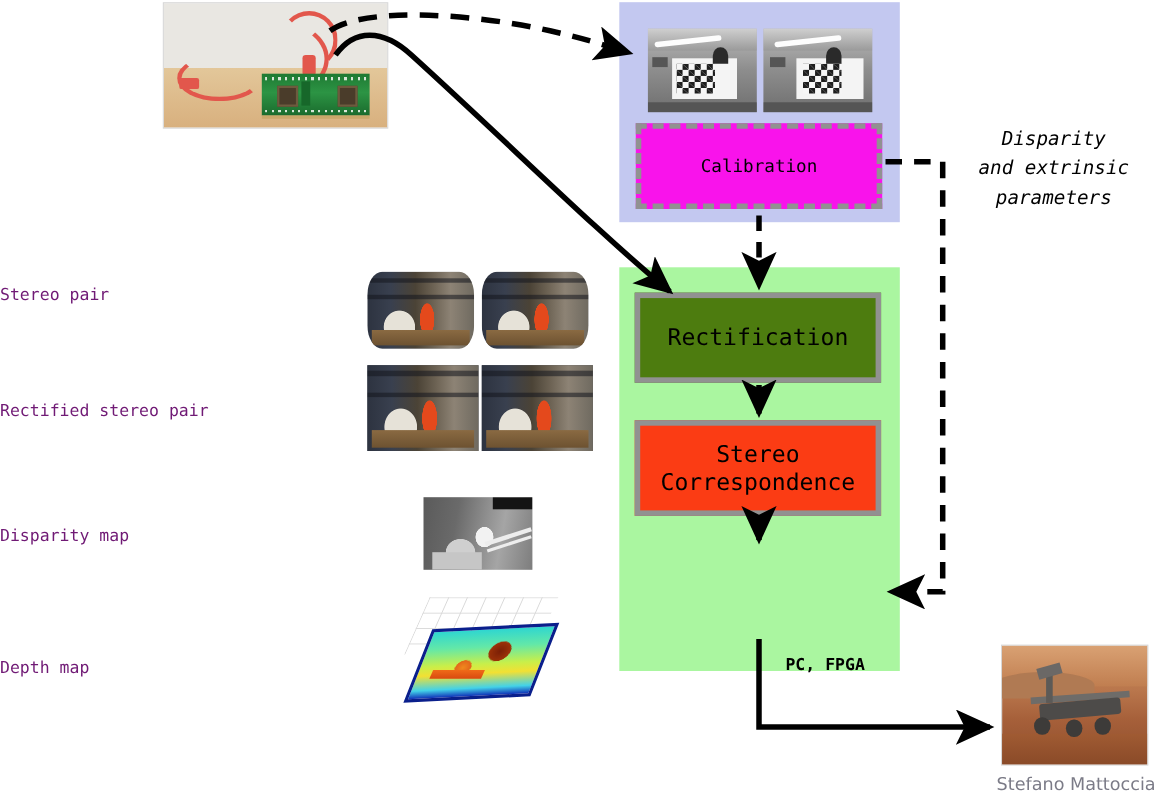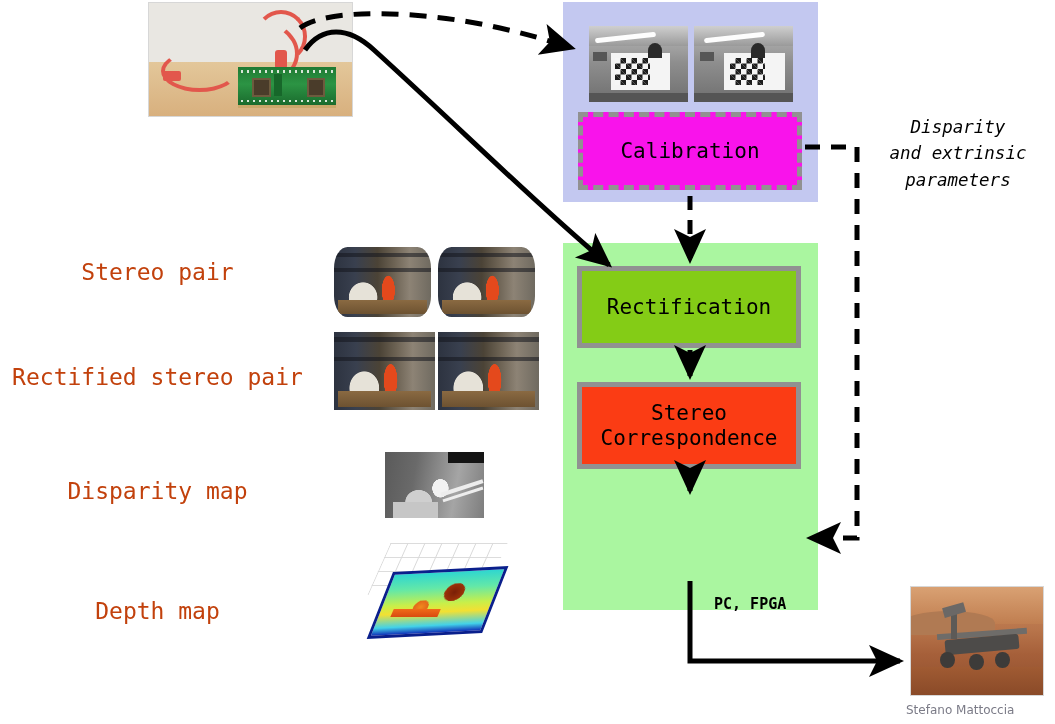--- a/index.html
+++ b/index.html
@@ -5,59 +5,59 @@
   html,body{margin:0;padding:0;background:#ffffff;}
   body{width:1055px;height:724px;position:relative;overflow:hidden;
        font-family:"DejaVu Sans Mono","Liberation Mono",monospace;}
   #stage{position:absolute;left:0;top:0;width:1055px;height:724px;}
 
   .abs{position:absolute;}
 
   
   .flow-label{
     font-family:"DejaVu Sans Mono","Liberation Mono",monospace;
-    font-size:23px;color:#c2410c;white-space:nowrap;letter-spacing:0px;
-    text-align:center;
+    font-size:15px;color:#701a75;white-space:nowrap;letter-spacing:0px;
+    text-align:left;
   }
 
   
   .group-blue{background:#c3c8f0;}
   .group-green{background:#aaf6a0;}
 
   
   .pbox{
     box-sizing:border-box;
     border:5px solid #919191;
     display:flex;align-items:center;justify-content:center;
     text-align:center;
     font-family:"DejaVu Sans Mono","Liberation Mono",monospace;
     font-size:21px;color:#000;line-height:1.18;
   }
-  .pbox.rect{background:#84cc16;}
+  .pbox.rect{background:#4d7c0f;}
   .pbox.stereo{background:#fb3c14;justify-content:center;}
   .pbox.tri{background:#cbe2ea;}
-  .pbox.calib{background:#f913eb;border:5px dashed #919191;font-size:21px;}
+  .pbox.calib{background:#f913eb;border:5px dashed #919191;font-size:16px;}
 
   
   .pcfpga{
     font-family:"DejaVu Sans Mono","Liberation Mono",monospace;
     font-weight:bold;font-size:15px;color:#000;white-space:nowrap;
   }
 
   
   .annot{
     font-family:"DejaVu Sans Mono","Liberation Mono",monospace;
     font-style:italic;font-size:17.5px;color:#000;line-height:1.5;
     text-align:center;white-space:pre-line;
   }
 
   
   .credit{
     font-family:"DejaVu Sans","Liberation Sans",sans-serif;
-    font-size:12px;color:#7b7b87;white-space:nowrap;
+    font-size:16px;color:#7b7b87;white-space:nowrap;
   }
 
   
   .pic{position:absolute;overflow:hidden;}
 
   
   .camboard{background:
       linear-gradient(#e9e7e2 0%,#e9e7e2 52%,#e3c79a 52%,#d8b07e 100%);
   }
   .cb-pcb{position:absolute;left:44%;top:57%;width:48%;height:33%;

